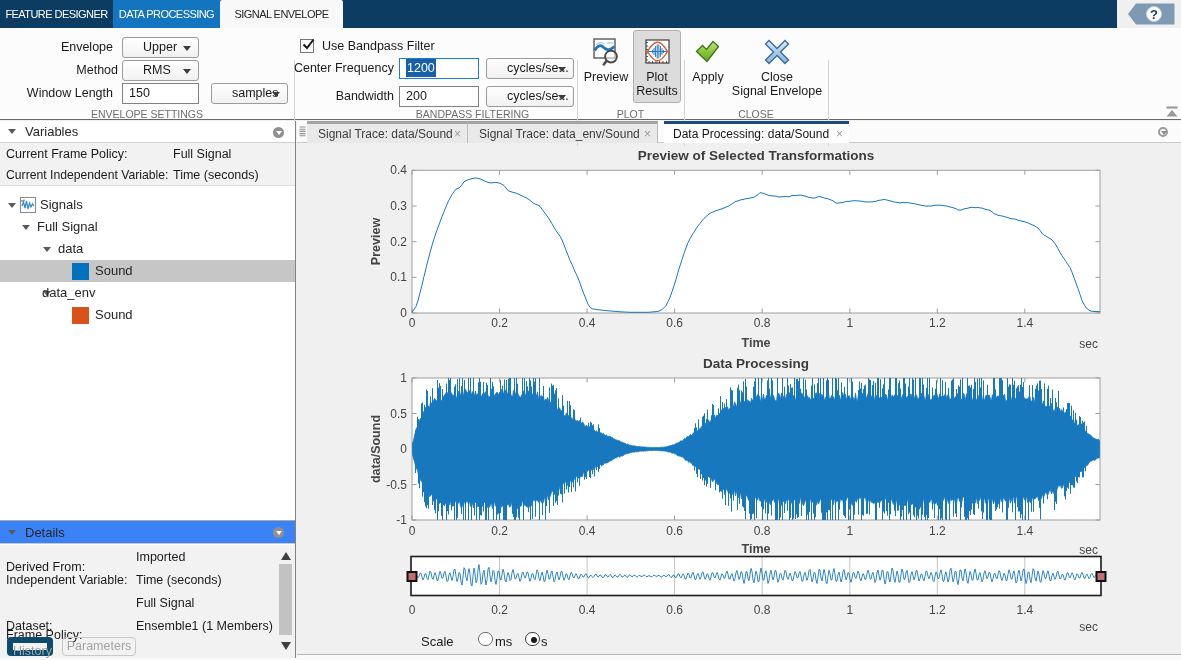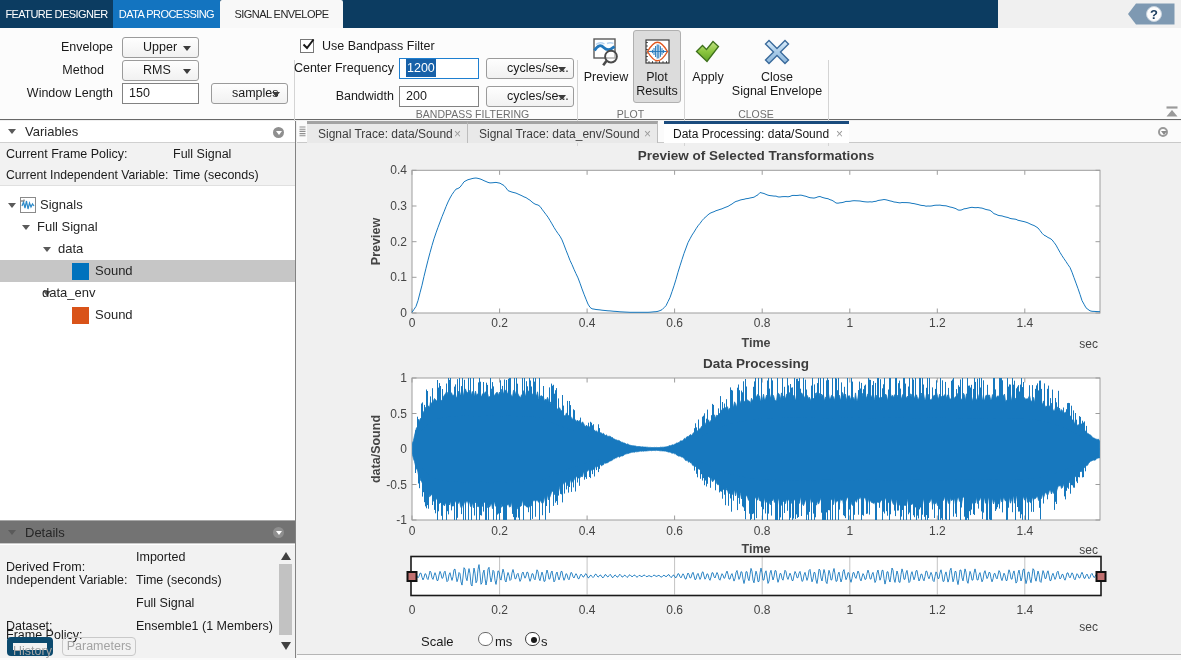--- a/index.html
+++ b/index.html
@@ -79,42 +79,43 @@
 <text x="499.6" y="614" font-size="12" fill="#454545" text-anchor="middle">0.2</text>
 <text x="587.1" y="614" font-size="12" fill="#454545" text-anchor="middle">0.4</text>
 <text x="674.6" y="614" font-size="12" fill="#454545" text-anchor="middle">0.6</text>
 <text x="762.2" y="614" font-size="12" fill="#454545" text-anchor="middle">0.8</text>
 <text x="849.8" y="614" font-size="12" fill="#454545" text-anchor="middle">1</text>
 <text x="937.3" y="614" font-size="12" fill="#454545" text-anchor="middle">1.2</text>
 <text x="1024.8" y="614" font-size="12" fill="#454545" text-anchor="middle">1.4</text>
 <text x="1098" y="631" font-size="12" fill="#454545" text-anchor="end">sec</text>
 </svg>
 
-<div class="abs navy" style="left:0; top:0; width:998px; height:28px;">
+<div class="abs navy" style="left:0; top:0; width:1117px; height:28px;">
   <div class="abs" style="left:0; top:0; width:113px; height:28px; background:#0c3c61; color:#fff; font-size:11px; line-height:28px; text-align:center; letter-spacing:-0.55px; white-space:nowrap;">FEATURE DESIGNER</div>
   <div class="abs" style="left:113px; top:0; width:107px; height:28px; background:#1374c0; color:#fff; font-size:11px; line-height:28px; text-align:center; letter-spacing:-0.55px; white-space:nowrap;">DATA PROCESSING</div>
   <div class="abs" style="left:220px; top:0; width:123px; height:28px; background:#f8f8f8; color:#262626; font-size:11px; line-height:28px; text-align:center; letter-spacing:-0.55px; white-space:nowrap; border-radius:2px 2px 0 0;">SIGNAL ENVELOPE</div>
   <svg class="abs" style="left:1128px; top:3px;" width="47" height="22" viewBox="0 0 47 22">
     <polygon points="0,11 8,0.5 46.5,0.5 46.5,21.5 8,21.5" fill="#7e99b2"></polygon>
     <circle cx="26" cy="11" r="7.5" fill="#fdfdfd" stroke="#c7d3de" stroke-width="1"></circle>
     <text x="26" y="15.5" font-size="13" font-weight="bold" fill="#1e3f60" text-anchor="middle" font-family="Liberation Sans, sans-serif">?</text>
   </svg>
 </div>
 
 <div class="abs" style="left:0; top:28px; width:1181px; height:92px; background:#fcfcfc; border-bottom:1px solid #686868;">
+  <div class="seclabel" style="left:0; width:294px;">ENVELOPE SETTINGS</div>
   <div class="seclabel" style="left:294px; width:283px;margin-left:37px;">BANDPASS FILTERING</div>
   <div class="seclabel" style="left:577px; width:107px;">PLOT</div>
   <div class="seclabel" style="left:684px; width:144px;">CLOSE</div>
   <div class="vsep" style="left:294px;"></div>
   <div class="vsep" style="left:577px;"></div>
   <div class="vsep" style="left:684px;"></div>
   <div class="vsep" style="left:828px;"></div>
 
   <div class="lbl" style="left:0; top:9px; width:113px;">Envelope</div>
-  <div class="lbl" style="left:0; top:32px; width:104px;">Method</div>
+  <div class="lbl" style="left:0; top:32px; width:118px;">Method</div>
   <div class="lbl" style="left:0; top:55px; width:113px;">Window Length</div>
   <div class="dd" style="left:122px; top:9px; width:77px;">Upper<span class="arr"></span></div>
   <div class="dd" style="left:122px; top:32px; width:77px;">RMS<span class="arr"></span></div>
   <div class="edit" style="left:122px; top:55px; width:77px;">150</div>
   <div class="dd" style="left:211px; top:55px; width:77px;">samples<span class="arr"></span></div>
 
   <div class="abs" style="left:300px; top:11px; width:14px; height:14px; background:#fff; border:1px solid #777;"></div>
   <svg class="abs" style="left:301px; top:9px;" width="15" height="15" viewBox="0 0 15 15">
       <path d="M2.5,7.5 L6,11 L12.5,2.5" fill="none" stroke="#1a1a1a" stroke-width="2"></path>
     </svg>
@@ -235,21 +236,21 @@
   </div>
   <div class="treerow" style="top:161px;">
     <div class="tri-d abs" style="left:43px; top:9px;"></div>
     <span style="position:absolute; left:42px;">data_env</span>
   </div>
   <div class="treerow" style="top:183px;">
     <div class="abs" style="left:72px; top:3px; width:16.5px; height:16.5px; background:#d95319;"></div>
     <span style="position:absolute; left:95px;">Sound</span>
   </div>
 
-  <div class="abs" style="left:0; top:399px; width:295px; height:24px; background:#737373; border-top:1px solid #a8a8a8; border-bottom:1px solid #c9c9c9;">
+  <div class="abs" style="left:0; top:399px; width:295px; height:24px; background:#3b82f6; border-top:1px solid #a8a8a8; border-bottom:1px solid #c9c9c9;">
     <div class="tri-d abs" style="left:8px; top:9px;"></div>
     <div class="abs" style="left:25px; top:4px; font-size:13px; color:#262626;">Details</div>
   </div>
   <div class="hdrbtn" style="left:273px; top:406px;"></div>
   <div class="abs" style="left:0; top:424px; width:295px; height:113px; background:#f2f2f2;">
     <div class="abs drow" style="left:6px; top:15px;">Derived From:</div>
     <div class="abs drow" style="left:136px; top:5px;">Imported</div>
     <div class="abs drow" style="left:6px; top:28px;">Independent Variable:</div>
     <div class="abs drow" style="left:136px; top:28px;">Time (seconds)</div>
     <div class="abs drow" style="left:6px; top:51px;margin-top:32px;">Frame Policy:</div>

